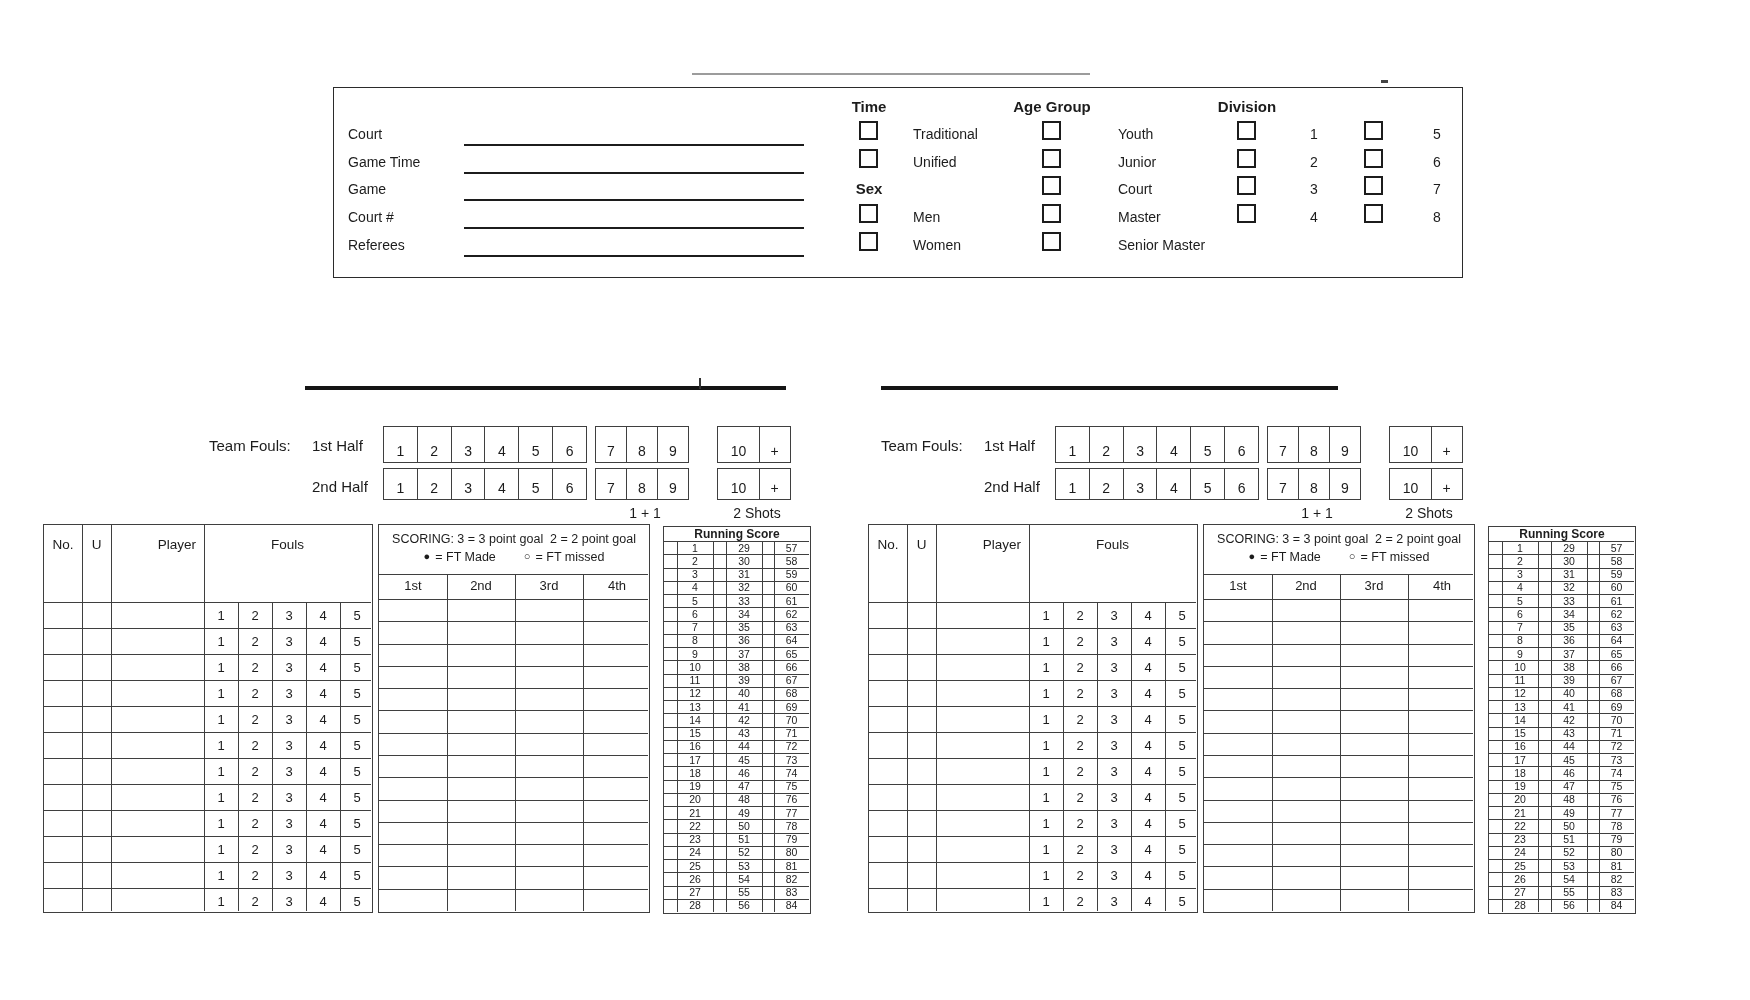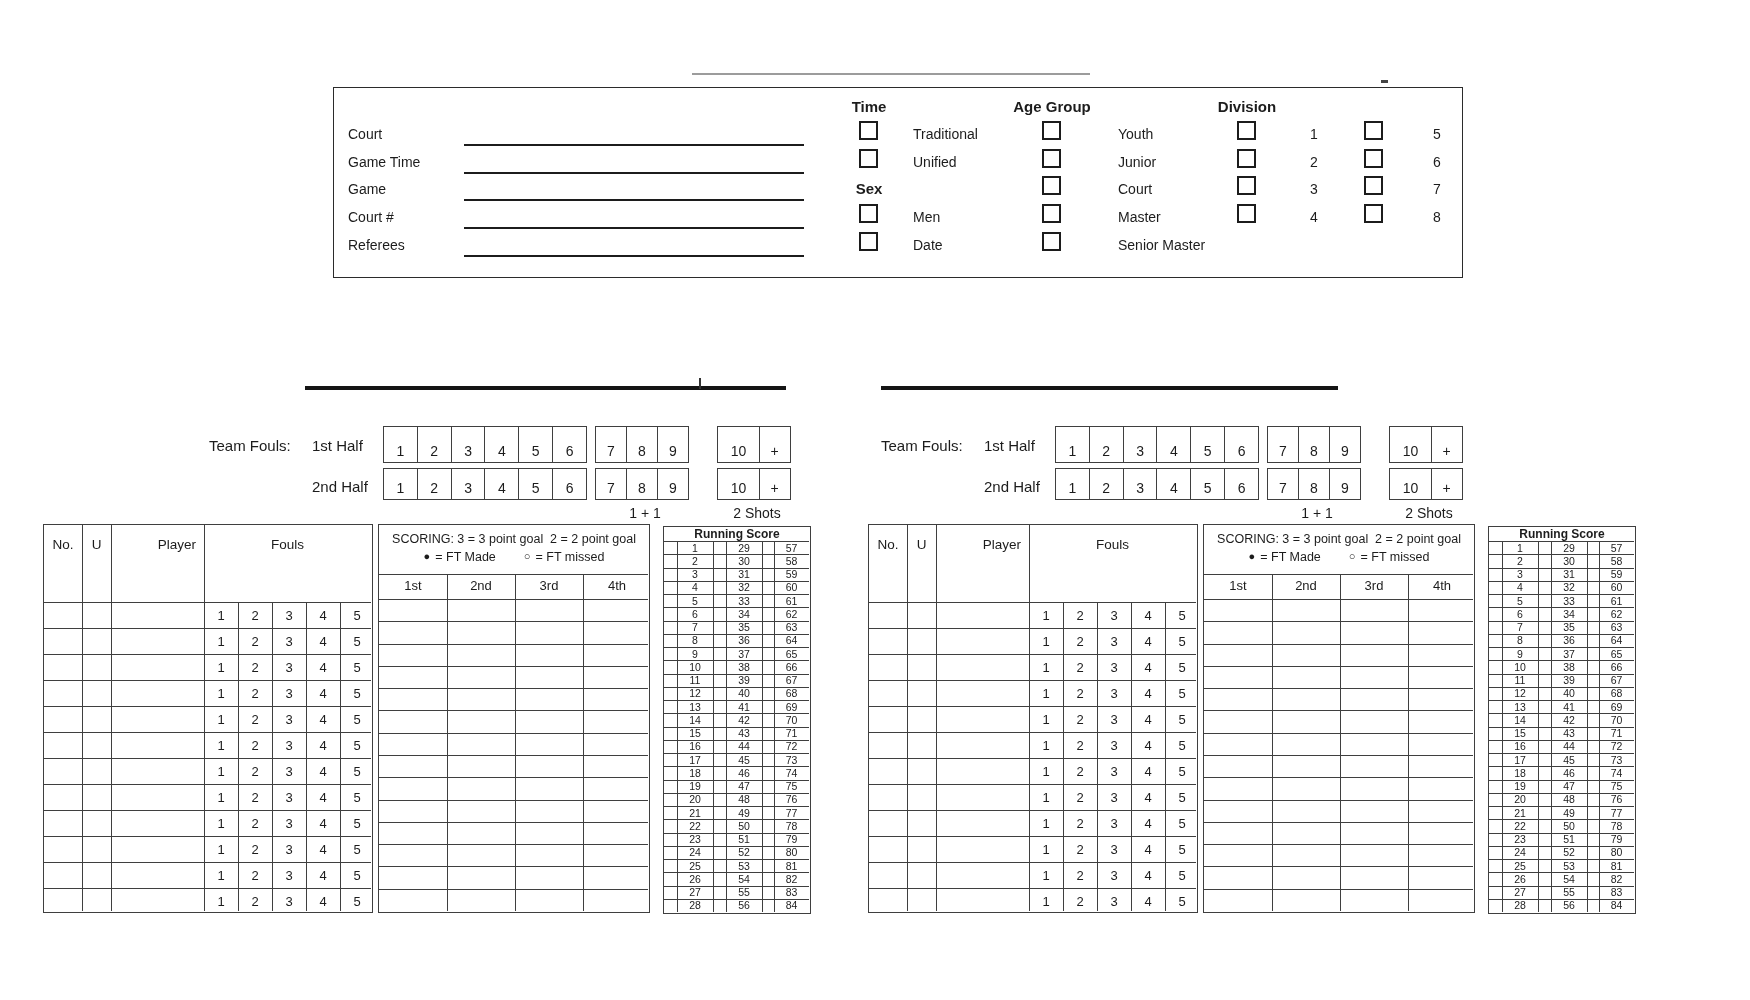--- a/index.html
+++ b/index.html
@@ -37,21 +37,21 @@
     <div class="h" style="left:485px;top:10px;width:100px">Time</div>
     <div class="cb" style="left:525px;top:33px"></div>
     <div class="cb" style="left:525px;top:61px"></div>
     <div class="lbl" style="left:579px;top:37px">Traditional</div>
     <div class="lbl" style="left:579px;top:65px">Unified</div>
 
     <div class="h" style="left:485px;top:92px;width:100px">Sex</div>
     <div class="cb" style="left:525px;top:116px"></div>
     <div class="cb" style="left:525px;top:144px"></div>
     <div class="lbl" style="left:579px;top:120px">Men</div>
-    <div class="lbl" style="left:579px;top:148px">Date</div>
+    <div class="lbl" style="left:579px;top:148px">Women</div>
 
     <div class="h" style="left:658px;top:10px;width:120px">Age Group</div>
     <div class="cb" style="left:708px;top:33px"></div>
     <div class="cb" style="left:708px;top:61px"></div>
     <div class="cb" style="left:708px;top:88px"></div>
     <div class="cb" style="left:708px;top:116px"></div>
     <div class="cb" style="left:708px;top:144px"></div>
     <div class="lbl" style="left:784px;top:37px">Youth</div>
     <div class="lbl" style="left:784px;top:65px">Junior</div>
     <div class="lbl" style="left:784px;top:92px">Court</div>

